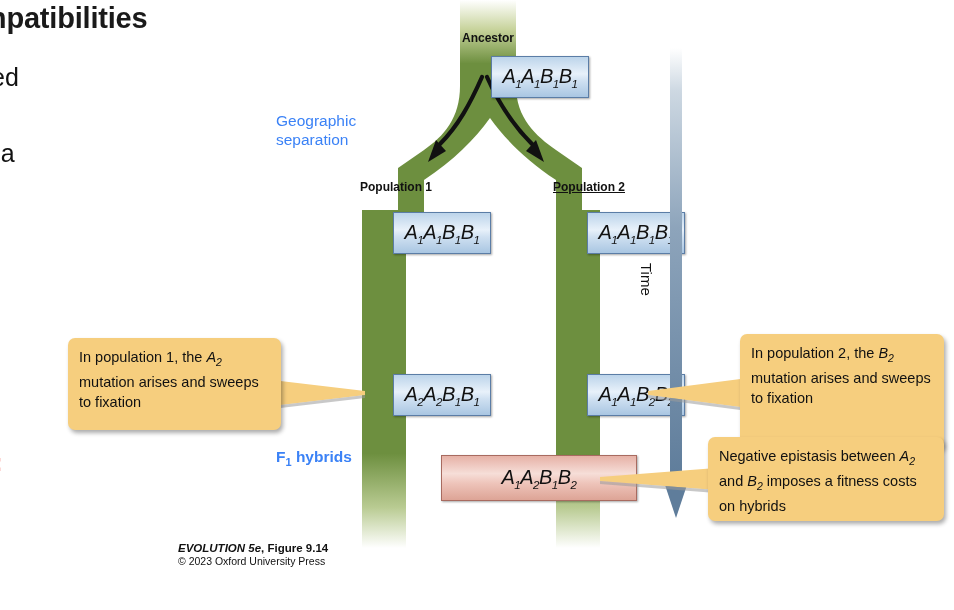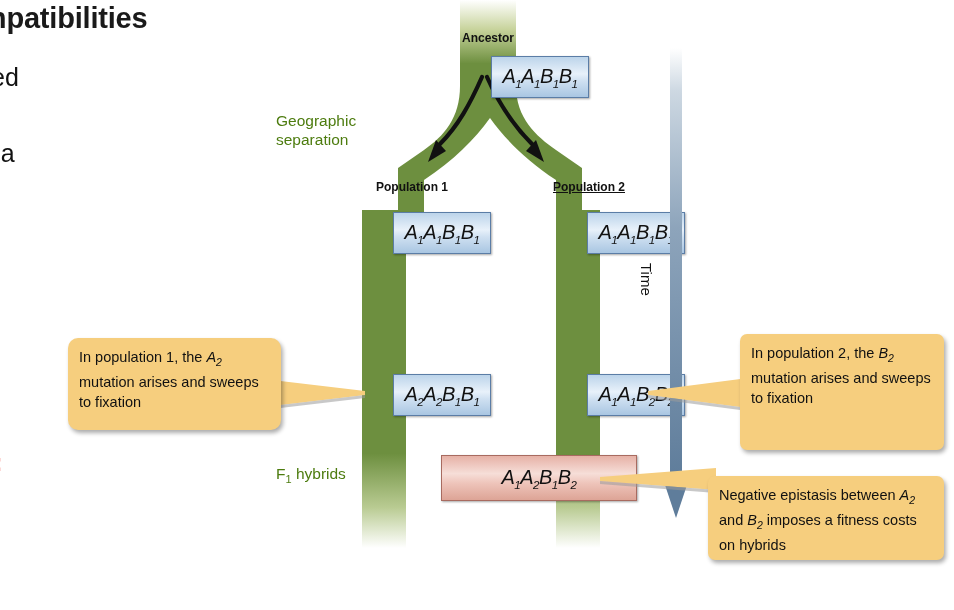--- a/index.html
+++ b/index.html
@@ -32,32 +32,32 @@
   .bullet-c{
     position:absolute;left:-106px;top:486px;width:420px;
     font-size:25px;line-height:41px;color:#111;white-space:nowrap;
   }
 
   
   .tree-svg{position:absolute;left:330px;top:0px;width:360px;height:560px;}
 
   
   .stage-label{
-    position:absolute;font-size:15.5px;line-height:19px;color:#4d7c0f;
+    position:absolute;font-size:15.5px;line-height:19px;color:#3b82f6;
   }
   #lbl-geo{left:276px;top:111px;}
   #lbl-gen{left:276px;top:286px;}
-  #lbl-f1{left:276px;top:464px;font-size:15.5px;}
+  #lbl-f1{left:276px;top:447px;font-size:15.5px;font-weight:bold;}
   #lbl-f1 sub{font-size:11px;}
 
   .pop-label{
     position:absolute;font-size:12px;font-weight:bold;color:#111;white-space:nowrap;
   }
   #lbl-anc{left:462px;top:31px;}
-  #lbl-pop1{left:360px;top:180px;margin-left:16px;}
+  #lbl-pop1{left:360px;top:180px;}
   #lbl-pop2{left:553px;top:180px;text-decoration:underline;}
 
   
   .geno{
     position:absolute;
     border:1px solid #5b7da6;
     background:linear-gradient(to bottom,#bcd4ea 0%,#e8f1fa 42%,#cfe0f1 60%,#a9c6e2 100%);
     box-shadow:1px 1px 2px rgba(0,0,0,0.35);
     display:flex;align-items:center;justify-content:center;
     font-style:italic;color:#111;
@@ -87,23 +87,23 @@
 
   
   .callout{
     position:absolute;background:#f6ce7e;border-radius:7px;
     box-shadow:2px 3px 4px rgba(0,0,0,0.33);
     font-size:14.5px;line-height:20px;color:#111;
     padding:9px 11px 10px 11px;box-sizing:border-box;
   }
   .callout i{font-style:italic;}
   .callout sub{font-size:10.5px;font-style:italic;}
-  #callout-1{left:68px;top:338px;width:213px;height:92px;border-radius:10px;}
+  #callout-1{left:68px;top:338px;width:213px;height:92px;}
   #callout-2{left:740px;top:334px;width:204px;height:116px;}
-  #callout-3{left:708px;top:476px;width:236px;height:84px;}
+  #callout-3{left:708px;top:437px;width:236px;height:84px;}
 
   .tail{position:absolute;}
 
   
   .attrib{position:absolute;left:178px;top:542px;color:#111;}
   .attrib .l1{font-size:11.5px;font-weight:bold;white-space:nowrap;}
   .attrib .l1 em{font-style:italic;}
   .attrib .l2{font-size:10.5px;white-space:nowrap;margin-top:1px;}
 </style>
 </head>
@@ -216,14 +216,18 @@
 
   <svg class="tail" style="left:600px;top:462px;width:116px;height:34px;" viewBox="0 0 116 34">
     <path d="M 116 6 L 0 15 L 0 19 L 116 28 Z" fill="#f6ce7e"></path>
     <path d="M 116 28 L 0 19 L 0 22 L 116 31 Z" fill="#9a9a9a" opacity="0.55"></path>
   </svg>
 
   <div class="callout" id="callout-1"><span>In population 1, the </span><i>A</i><sub>2</sub><span> mutation arises and sweeps to fixation</span></div>
   <div class="callout" id="callout-2"><span>In population 2, the </span><i>B</i><sub>2</sub><span> mutation arises and sweeps to fixation</span></div>
   <div class="callout" id="callout-3"><span>Negative epistasis between </span><i>A</i><sub>2</sub><span> and </span><i>B</i><sub>2</sub><span> imposes a fitness costs on hybrids</span></div>
 
+  <div class="attrib">
+    <div class="l1"><em>EVOLUTION 5e</em><span>, Figure 9.14</span></div>
+    <div class="l2">© 2023 Oxford University Press</div>
+  </div>
 
 </div>
 
 </body></html>

